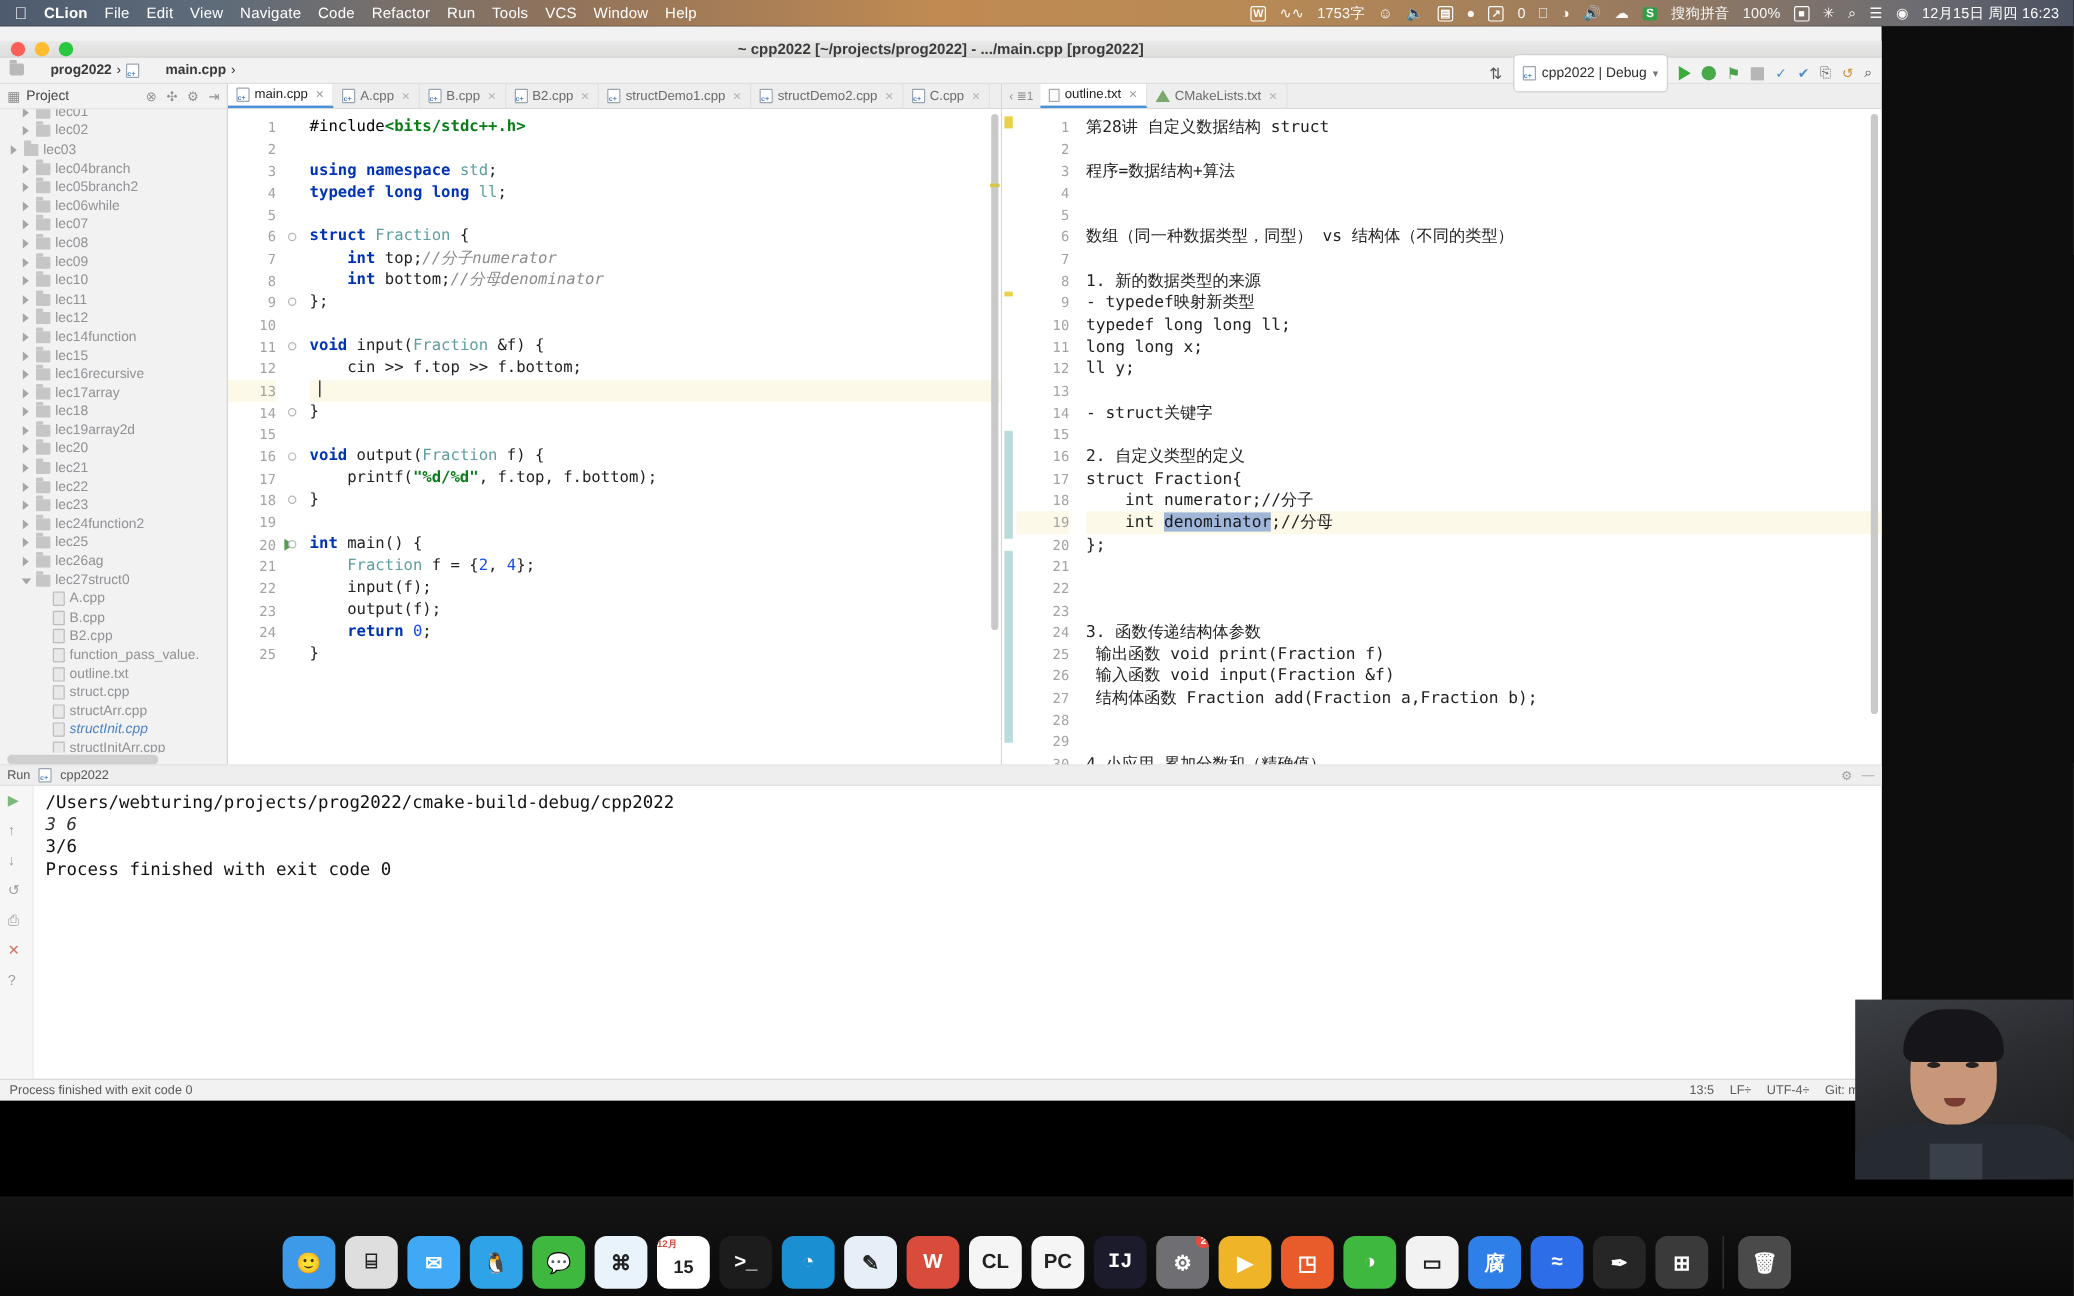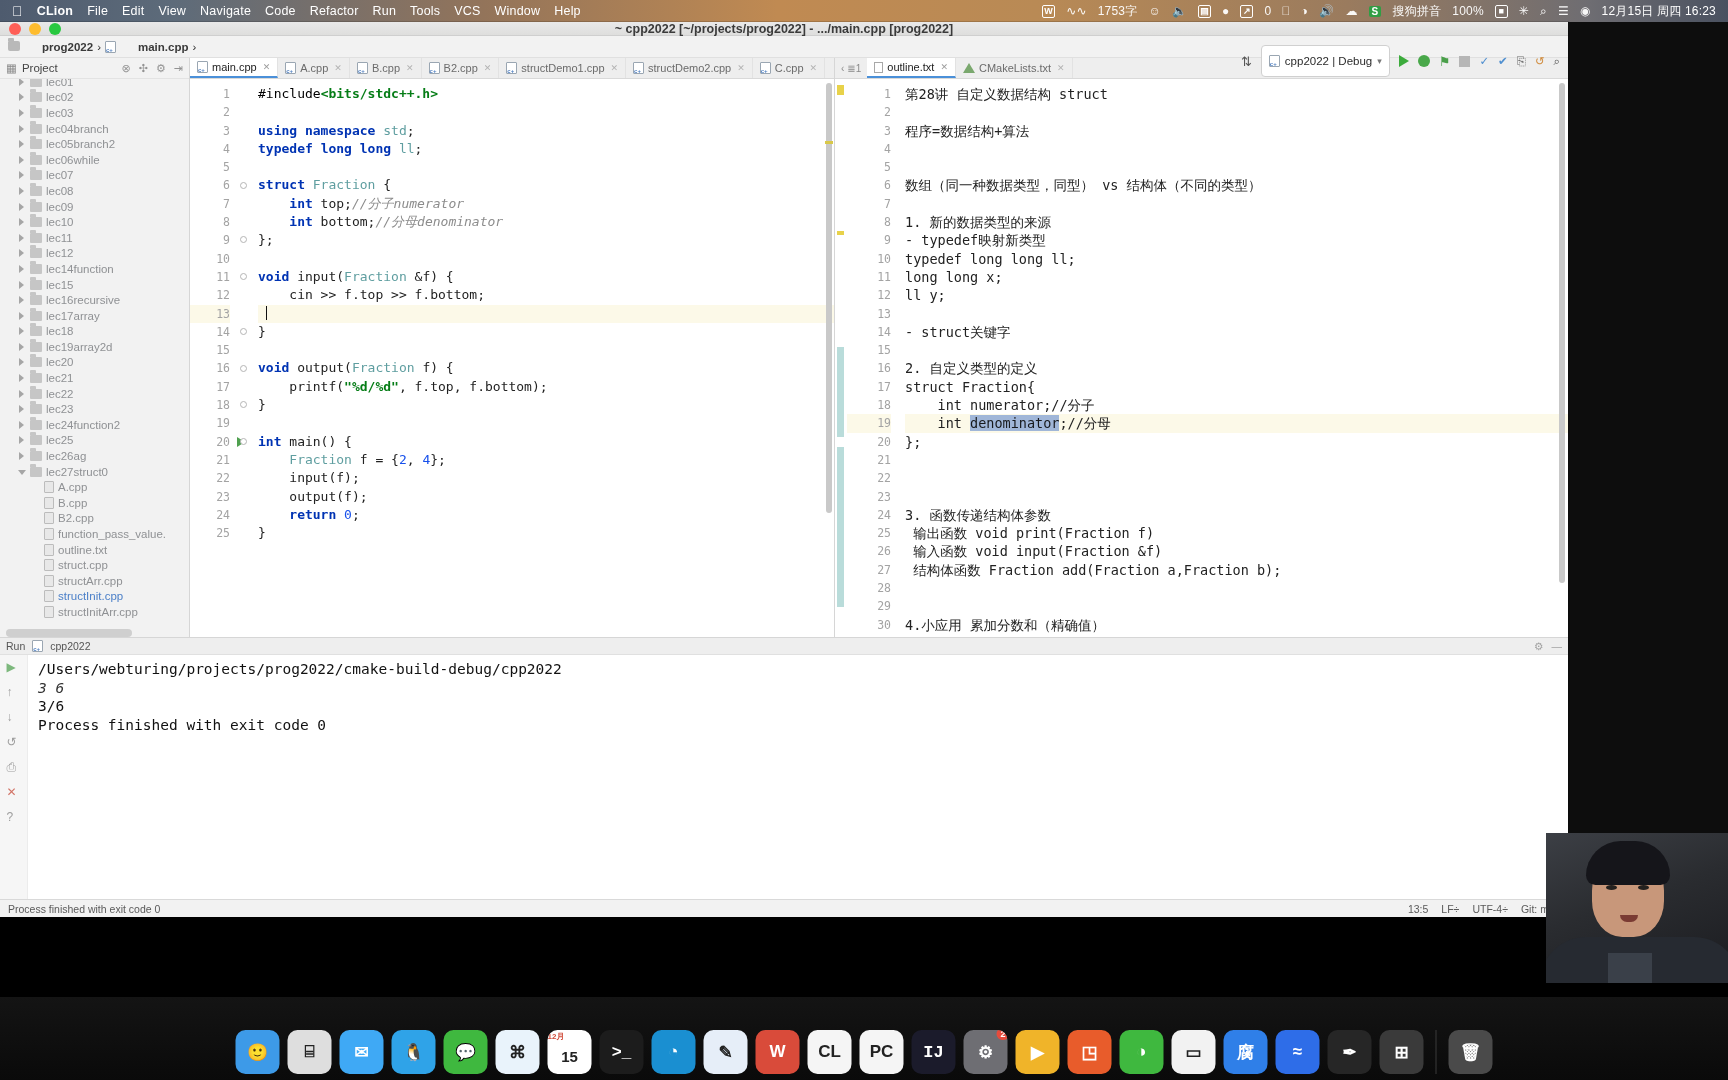--- a/index.html
+++ b/index.html
@@ -33,20 +33,21 @@
     background:#f2f2f2;
     box-shadow: 0 0 0 1px rgba(0,0,0,.15);
     display:flex; flex-direction:column;
     font-size:12px; color:#2b2b2b;
   }
   
   .titlebar{
     height:14px; background:linear-gradient(#e9e9e9,#dededd);
     border-bottom:1px solid #cfcfcf; display:flex; align-items:center;
     position:relative;
+    margin-top:12px;
   }
   .traffic{display:flex;gap:8px;padding-left:9px;}
   .dot{width:12px;height:12px;border-radius:50%;}
   .dot.r{background:#ff5f57;}
   .dot.y{background:#febc2e;}
   .dot.g{background:#28c840;}
   .title-text{
     position:absolute;left:0;right:0;text-align:center;
     font-size:12.5px;font-weight:bold;color:#3b3b3b;pointer-events:none;
   }
@@ -279,21 +280,21 @@
             <div class="tnode" style="padding-left: 18px; margin-top: -7px;">
               <span class="arrow"></span>
               <span class="fico"></span>
               <span>lec01</span>
             </div>
             <div class="tnode" style="padding-left: 18px;">
               <span class="arrow"></span>
               <span class="fico"></span>
               <span>lec02</span>
             </div>
-            <div class="tnode" style="padding-left: 18px;">
+            <div class="tnode" style="padding-left: 8px;">
               <span class="arrow"></span>
               <span class="fico"></span>
               <span>lec03</span>
             </div>
             <div class="tnode" style="padding-left: 18px;">
               <span class="arrow"></span>
               <span class="fico"></span>
               <span>lec04branch</span>
             </div>
             <div class="tnode" style="padding-left: 18px;">
@@ -427,21 +428,21 @@
               <span>outline.txt</span>
             </div>
             <div class="tnode" style="padding-left: 44px;">
               <span class="ficofile"></span>
               <span>struct.cpp</span>
             </div>
             <div class="tnode" style="padding-left: 44px;">
               <span class="ficofile"></span>
               <span>structArr.cpp</span>
             </div>
-            <div class="tnode sel" style="padding-left: 44px;">
+            <div class="tnode sel" style="padding-left: 44px; font-style: italic;">
               <span class="ficofile"></span>
               <span>structInit.cpp</span>
             </div>
             <div class="tnode" style="padding-left: 44px;">
               <span class="ficofile"></span>
               <span>structInitArr.cpp</span>
             </div>
           </div>
         <div class="sb-scroll"></div>
       </div>

